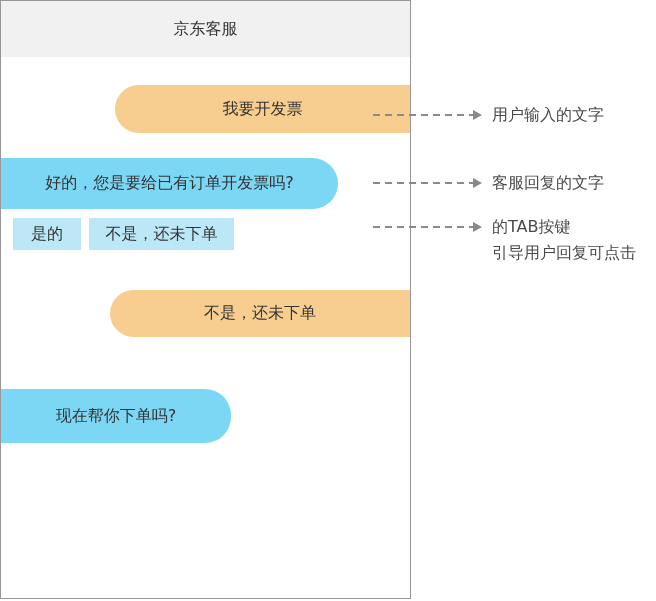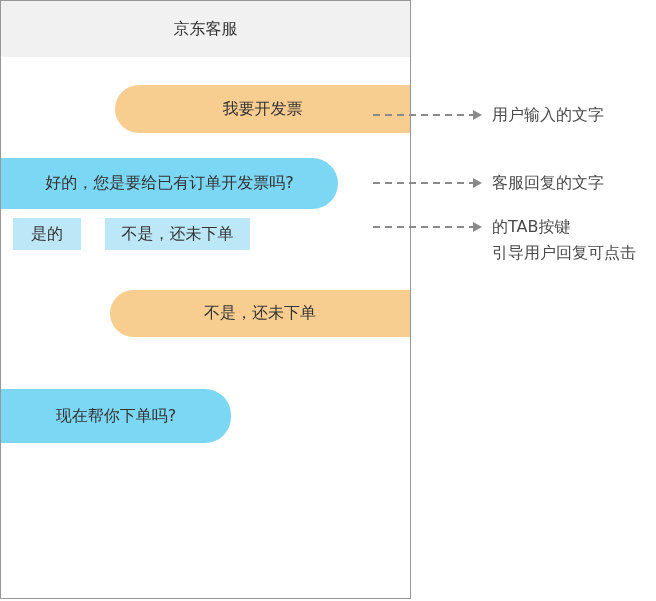--- a/index.html
+++ b/index.html
@@ -65,21 +65,21 @@
   }
   .bubble-user-1 { top: 84px;  left: 114px; height: 48px; }
   .bubble-agent-1{ top: 157px; width: 337px; height: 51px; }
   .bubble-user-2 { top: 289px; left: 109px; height: 47px; }
   .bubble-agent-2{ top: 352px; width: 230px; height: 54px; margin-top: 36px; }
 
   .tab-row {
     position: absolute;
     left: 12px;
     display: flex;
-    gap: 24px;
+    gap: 8px;
   }
   .tab-row-1 { top: 217px; }
   .tab-row-2 { top: 416px; }
   .tab-btn {
     height: 32px;
     background: var(--tab-button);
     display: flex;
     align-items: center;
     justify-content: center;
     font-size: 16px;

